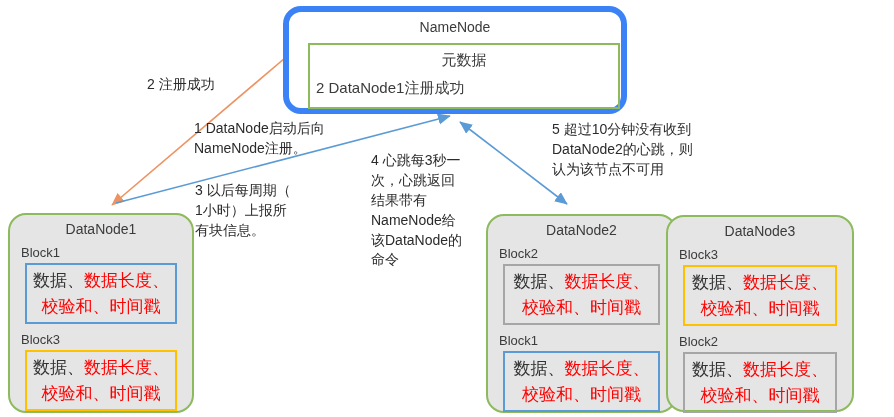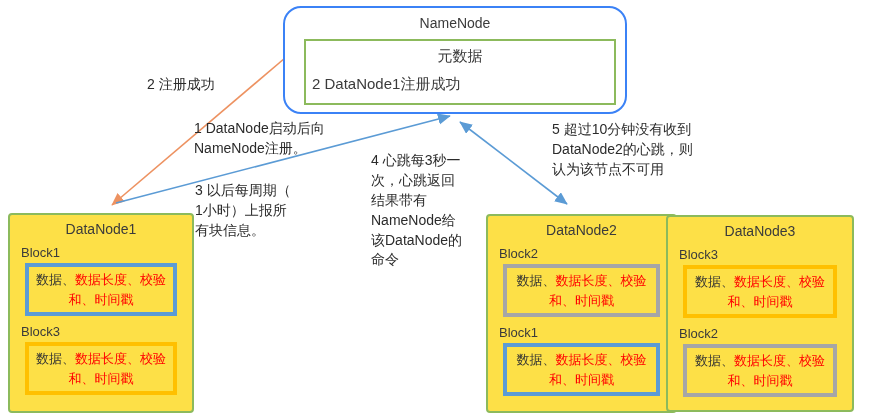--- a/index.html
+++ b/index.html
@@ -6,43 +6,43 @@
   body{
     width:894px;height:417px;position:relative;background:#ffffff;
     font-family:"Liberation Sans","DejaVu Sans",sans-serif;
     color:#2f2f2f;overflow:hidden;
   }
   .arrows{position:absolute;left:0;top:0;width:894px;height:417px;pointer-events:none;}
 
   
   .namenode{
     position:absolute;left:283px;top:6px;width:344px;height:108px;
-    border:2px solid #3b82f6;border-radius:18px;box-sizing:border-box;background:#fff;
+    border:6px solid #3b82f6;border-radius:18px;box-sizing:border-box;background:#fff;
   }
   .nn-title{text-align:center;margin-top:7px;font-size:14px;color:#3b3b3b;}
   .nn-inner{
     position:absolute;left:19px;top:31px;width:312px;height:66px;
     border:2px solid #8cba5c;box-sizing:border-box;font-size:15px;color:#3b3b3b;
   }
   .nn-meta{text-align:center;margin-top:6px;}
   .nn-status{padding-left:6px;margin-top:9px;}
 
   
   .dn-card{
-    position:absolute;border:2px solid #8cba5c;border-radius:4px;
-    box-sizing:border-box;background:#fde047;
+    position:absolute;border:2px solid #8cba5c;border-radius:18px;
+    box-sizing:border-box;background:#e5e5e5;
   }
   .dn1{left:8px;top:213px;width:186px;height:200px;}
   .dn2{left:486px;top:214px;width:191px;height:199px;}
   .dn3{left:666px;top:215px;width:188px;height:197px;}
   .dn-title{text-align:center;margin-top:6px;font-size:14px;color:#3b3b3b;}
   .block-label{margin:8px 17px 3px 11px;font-size:13px;color:#3b3b3b;}
   .block-box{
-    margin:0 15px;border:4px solid #6d28d9;box-sizing:border-box;
-    text-align:center;font-size:13px;line-height:1.5;padding:3px 1px;
+    margin:0 15px;border:2px solid #6d28d9;box-sizing:border-box;
+    text-align:center;font-size:17px;line-height:1.5;padding:3px 1px;
     color:#333333;
   }
   .bb-blue{border-color:#5b9bd5;}
   .bb-amber{border-color:#ffc000;}
   .bb-gray{border-color:#a6a6a6;}
   .red{color:#ff0000;}
 
   
   .note{position:absolute;white-space:pre;font-size:14px;line-height:1.42;color:#2b2b2b;}
   .note2{left:147px;top:75px;}

